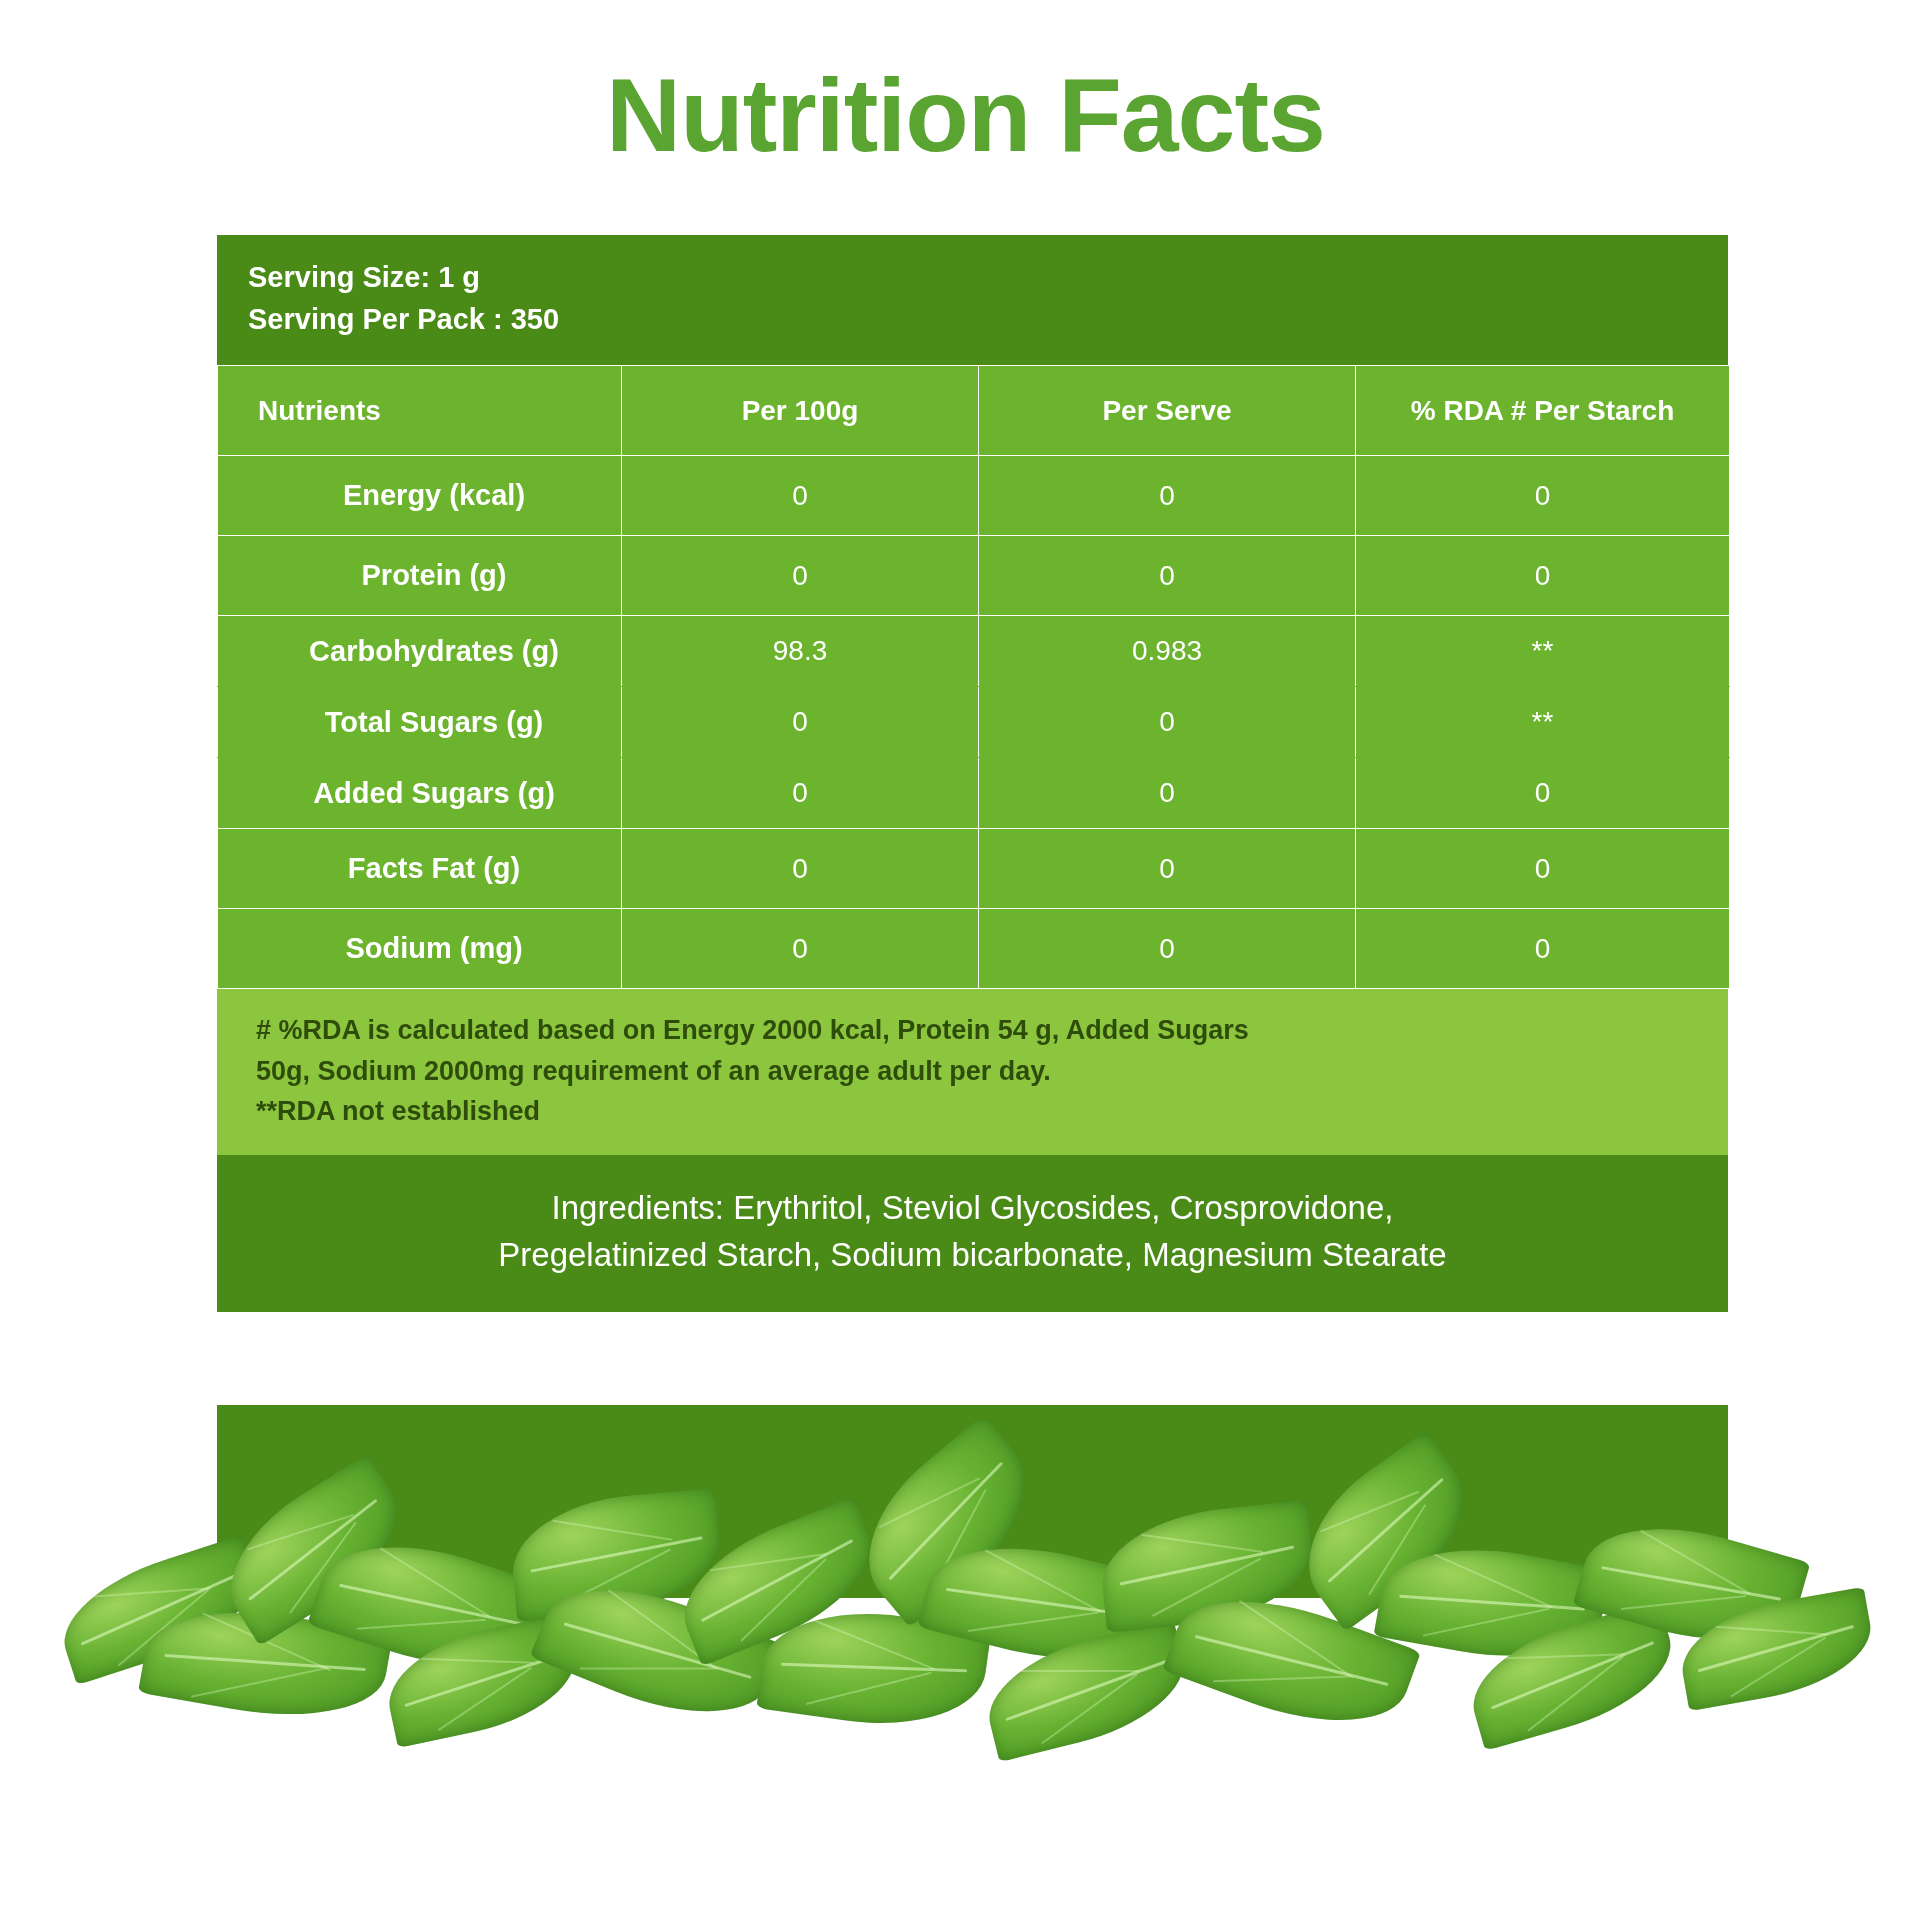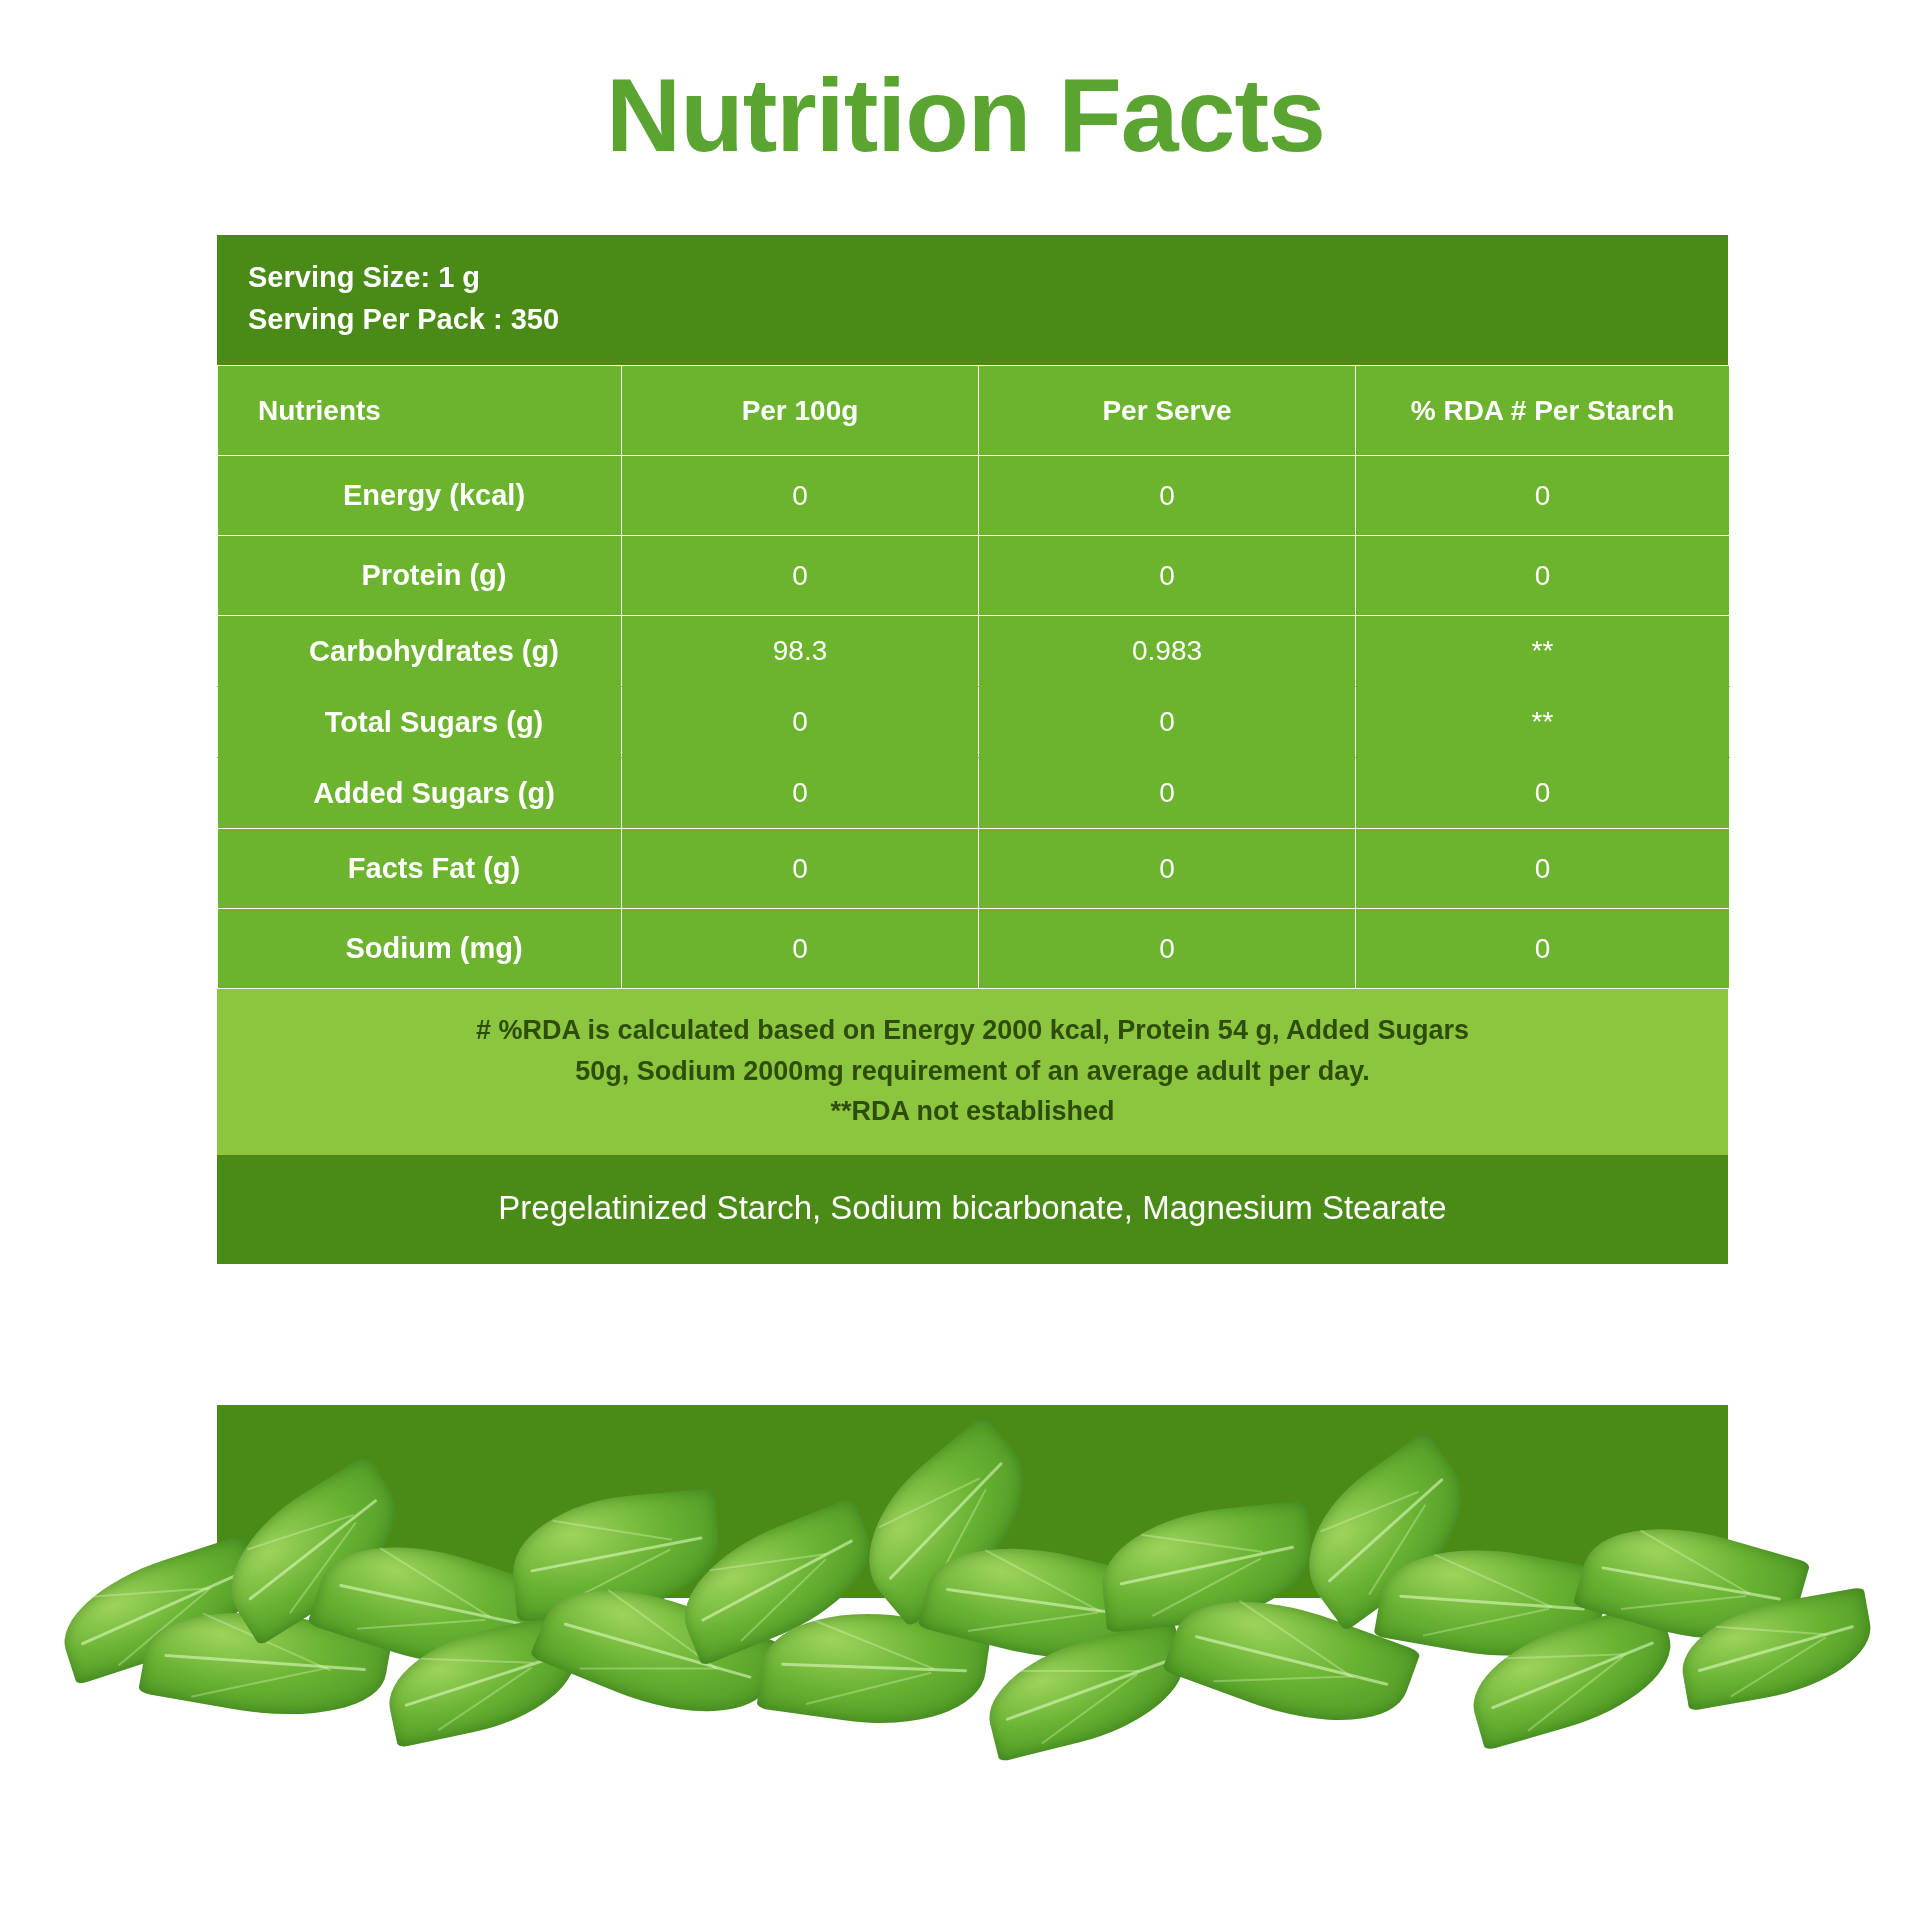--- a/index.html
+++ b/index.html
@@ -94,21 +94,20 @@
     height: 70px;
   }
   
   table.nutri td.no-top { border-top-color: #6cb32e; }
   table.nutri td.no-bottom { border-bottom-color: #6cb32e; }
 
   
   .footnote {
     background: #8cc63f;
     color: #2f4d0a;
-    text-align: center;
     font-size: 27px;
     font-weight: bold;
     line-height: 1.5;
     padding: 21px 39px 23px 39px;
     box-sizing: border-box;
   }
   
   .ingredients {
     background: #4a8a16;
     color: #ffffff;
@@ -245,20 +244,21 @@
       </tbody>
     </table>
 
     <div class="footnote">
       <div># %RDA is calculated based on Energy 2000 kcal, Protein 54 g, Added Sugars</div>
       <div>50g, Sodium 2000mg requirement of an average adult per day.</div>
       <div>**RDA not established</div>
     </div>
 
     <div class="ingredients">
+      <div>Ingredients: Erythritol, Steviol Glycosides, Crosprovidone,</div>
       <div>Pregelatinized Starch, Sodium bicarbonate, Magnesium Stearate</div>
     </div>
 
   </div>
 
   <div class="leafband">
     <div class="strip-bg"></div>
 
     <div class="leaf" style="left:58px; top:159px; width:203px; height:92px; transform:rotate(-18deg);">
         <span class="vein"></span>

